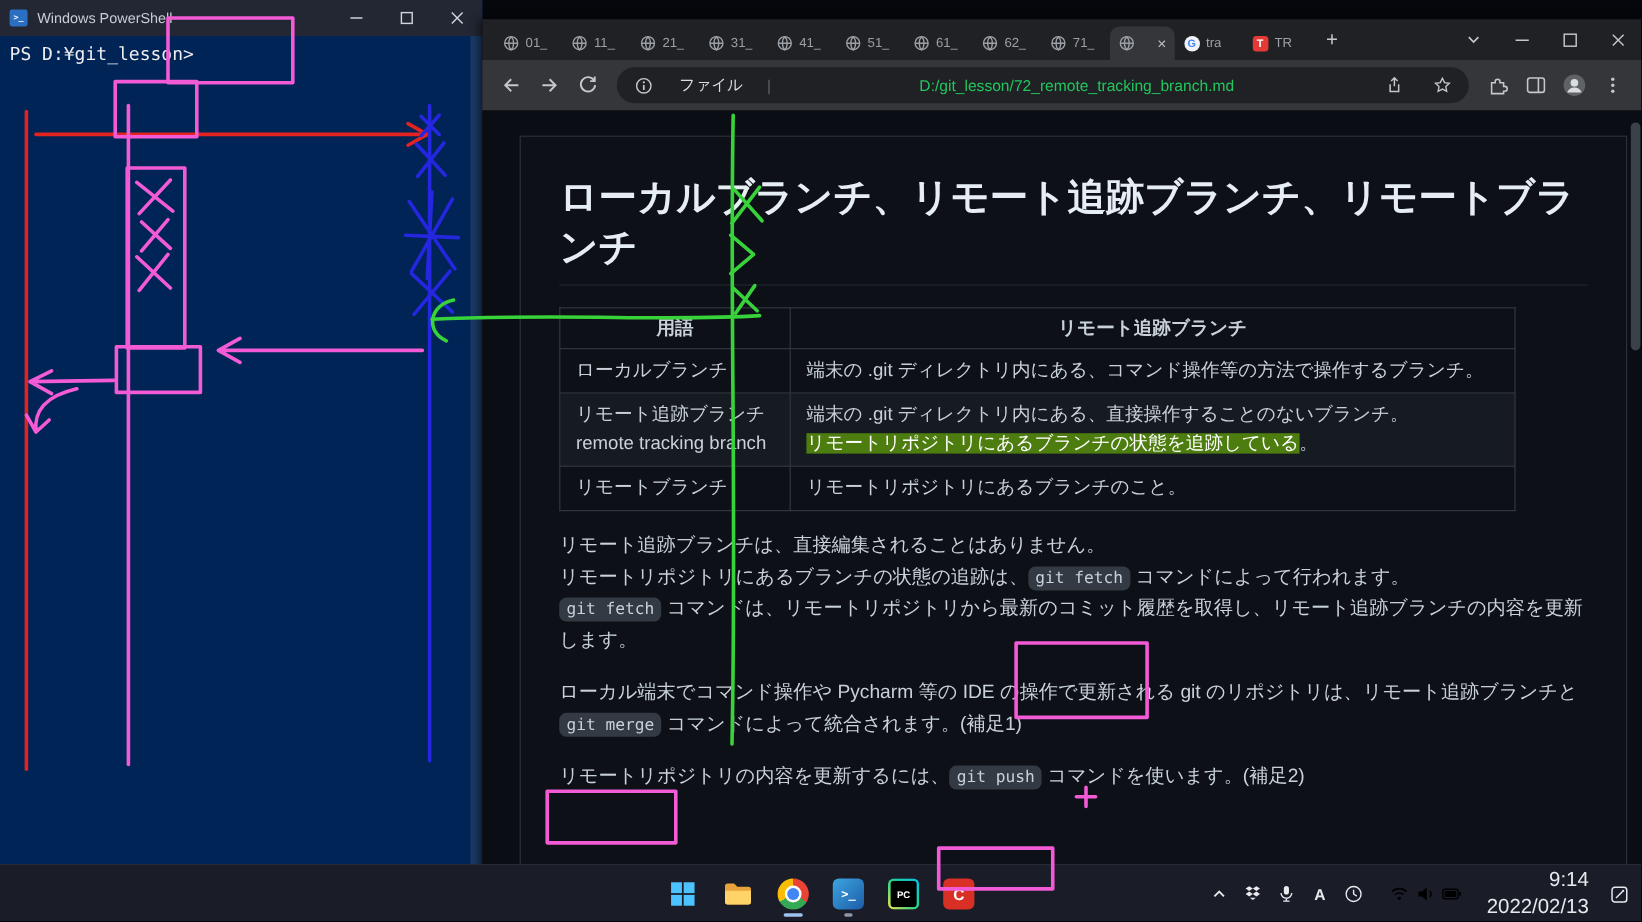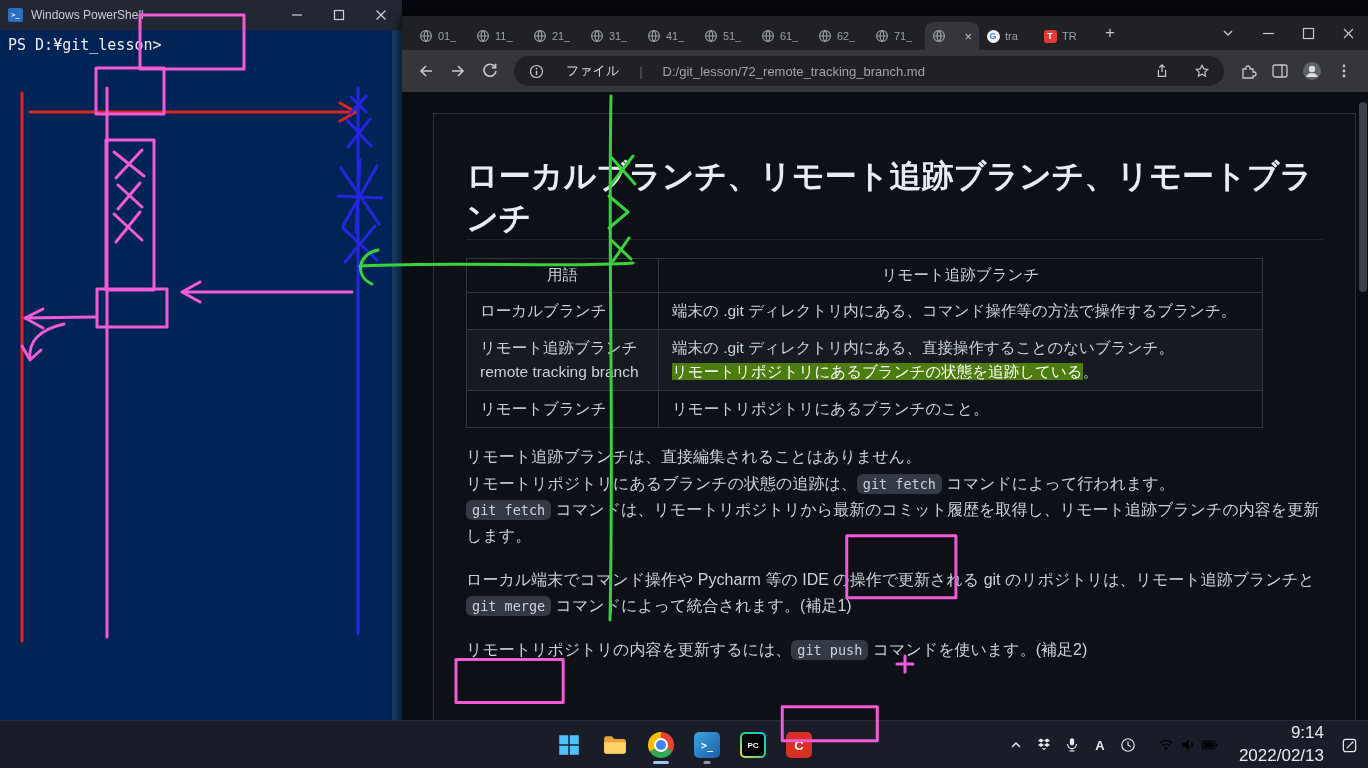--- a/index.html
+++ b/index.html
@@ -41,32 +41,32 @@
   .strip-spacer { flex:1; }
   .win-controls { display:flex; align-items:center; height:34px; }
   .win-ctl { width:40px; height:34px; display:flex; align-items:center; justify-content:center; color:#c4c7cc; }
 
   .toolbar { height:42px; background:#35363a; display:flex; align-items:center; padding:0 10px; gap:4px; }
   .nav-btn { width:28px; height:28px; border-radius:50%; display:flex; align-items:center; justify-content:center; color:#c4c7cc; flex:none; }
   .addressbar { flex:1; height:30px; background:#202124; border-radius:15px; display:flex; align-items:center;
     padding:0 12px; gap:20px; margin:0 6px; min-width:0; }
   .addr-label { color:#dadce0; font-size:13px; flex:none; }
   .addr-divider { color:#5f6368; font-size:13px; flex:none; }
-  .addr-url { color:#a3a3a3; font-size:13px; flex:1; white-space:nowrap; overflow:hidden; }
+  .addr-url { color:#22c55e; font-size:13px; flex:1; white-space:nowrap; overflow:hidden;text-align:center; }
   .pill-icon { width:20px; height:20px; display:flex; align-items:center; justify-content:center; color:#c4c7cc; flex:none; }
   .tb-icon { width:28px; height:28px; display:flex; align-items:center; justify-content:center; color:#c4c7cc; flex:none; }
 
   .page { position:absolute; top:76px; left:0; right:0; bottom:0; background:#0a0d13; overflow:hidden; }
   .md-container { position:absolute; left:31px; right:12px; top:21px; bottom:-20px;
     border:1px solid #2a3038; background:#0d1117; padding:26px 32px; overflow:hidden; }
-  .md-container h1 { font-size:32px; font-weight:bold; color:#e6edf3; margin:16px 0 18px;
-    border-bottom:1px solid #21262d; line-height:1.3; }
+  .md-container h1 { font-size:32px; font-weight:bold; color:#e6edf3; margin:4px 0 18px;
+    padding-bottom:10px; border-bottom:1px solid #21262d; line-height:1.3; }
   table.md-table { border-collapse:collapse; margin:6px 0 16px; font-size:15.5px; color:#c9d1d9; }
   .md-table th, .md-table td { border:1px solid #30363d; padding:6px 13px; vertical-align:middle; }
-  .md-table th { font-weight:normal; text-align:center; }
+  .md-table th { font-weight:bold; text-align:center; }
   .md-table th.h-term { width:192px; }
   .md-table th.h-meaning { width:604px; }
   .md-table tr.alt { background:#161b22; }
   .md-table td div { line-height:1.55; }
   #md-paragraphs p { font-size:16px; color:#c9d1d9; line-height:1.65; margin:0 0 17px; }
   .inline-code { font-family:"DejaVu Sans Mono",monospace; font-size:13.5px; background:#343a43;
     padding:2px 6px; border-radius:6px; color:#c9d1d9; }
   .sel-highlight { background:#4d7c0f; color:#fff; }
   .page-scrollbar { position:absolute; right:1px; top:10px; width:8px; height:190px; background:#3a4149; border-radius:4px; }
 

